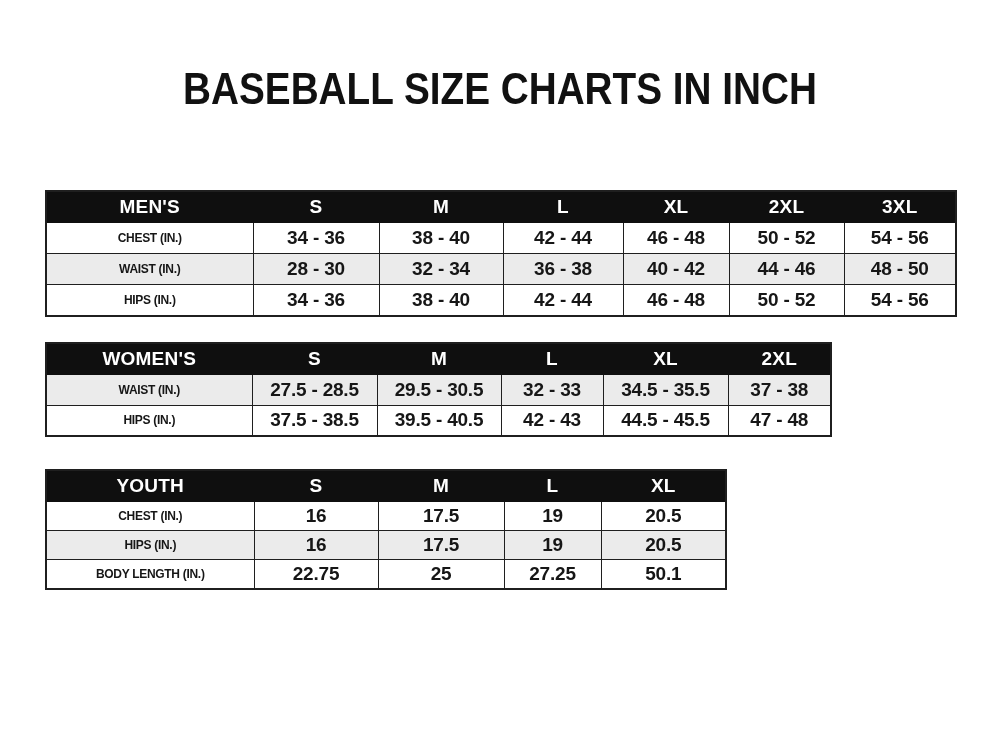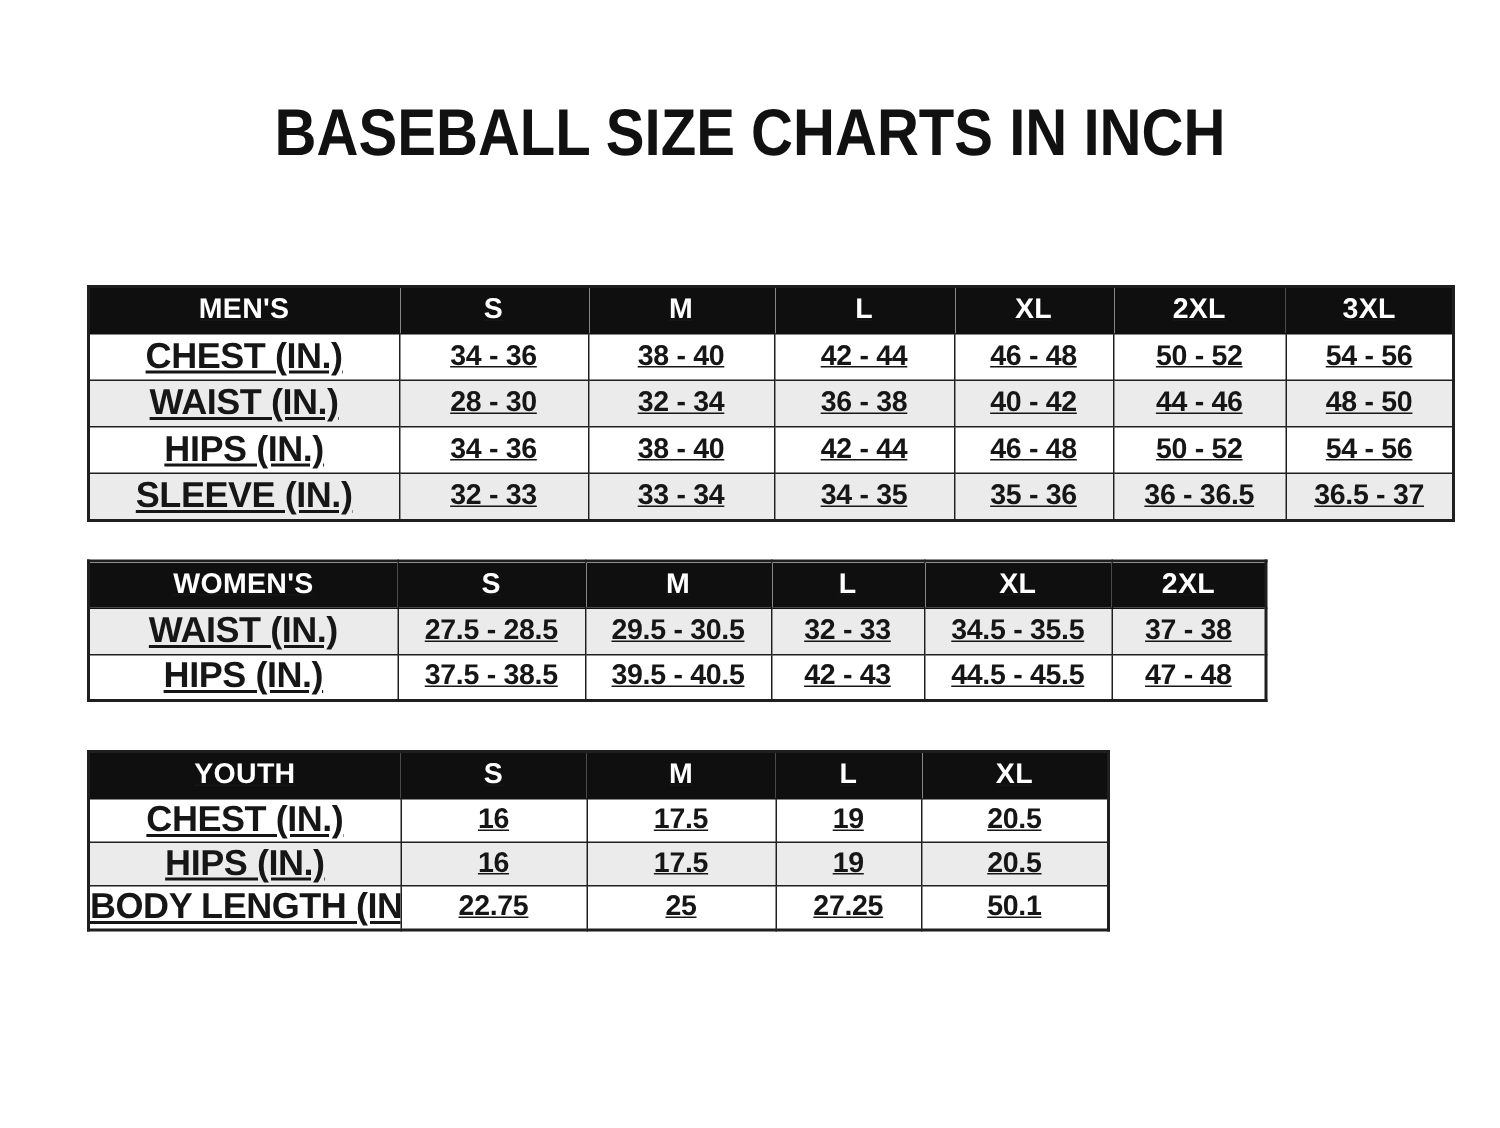--- a/index.html
+++ b/index.html
@@ -26,23 +26,22 @@
     transform: scaleX(0.88);
     transform-origin: 50% 50%;
     white-space: nowrap;
   }
   .tables-wrap {
     margin-top: 76px;
   }
   table.size-table {
     border-collapse: collapse;
     table-layout: fixed;
-    margin-left: 58px;
+    margin-left: 45px;
     border: 2px solid var(--border, #1f1f1f);
-    text-decoration: underline;
   }
   table.t-mens   { width: 910px; }
   table.t-womens { width: 785px; margin-top: 25px; }
   table.t-youth  { width: 680px; margin-top: 32px; border-radius: 26px; }
 
   .size-table th, .size-table td {
     border: 1px solid var(--border, #1f1f1f);
     padding: 0;
     text-align: center;
     vertical-align: middle;
@@ -56,21 +55,21 @@
     border-color: var(--header-bg, #0f0f0f);
     height: 30px;
     font-size: 19px;
     letter-spacing: 0.2px;
   }
   .t-mens tbody tr   { height: 31px; }
   .t-womens tbody tr { height: 31px; }
   .t-youth tbody tr  { height: 29px; }
 
   .size-table tbody th {
-    font-size: 24px;
+    font-size: 12px;
     letter-spacing: -0.3px;
     background: transparent;
   }
   .size-table tbody td {
     font-size: 19px;
     letter-spacing: -0.2px;
   }
   .size-table tbody tr       { background: var(--row-bg, #ffffff); }
   .size-table tbody tr.alt   { background: var(--row-alt-bg, #ebebeb); }
 </style>
@@ -123,29 +122,20 @@
           </tr>
           <tr>
             <th>HIPS (IN.)</th>
             <td>34 - 36</td>
             <td>38 - 40</td>
             <td>42 - 44</td>
             <td>46 - 48</td>
             <td>50 - 52</td>
             <td>54 - 56</td>
           </tr>
-          <tr class="alt">
-            <th>SLEEVE (IN.)</th>
-            <td>32 - 33</td>
-            <td>33 - 34</td>
-            <td>34 - 35</td>
-            <td>35 - 36</td>
-            <td>36 - 36.5</td>
-            <td>36.5 - 37</td>
-          </tr>
         </tbody>
       </table>
 
     <table class="size-table t-womens">
         <colgroup>
           <col style="width: 206px;">
           <col style="width: 125px;">
           <col style="width: 124px;">
           <col style="width: 102px;">
           <col style="width: 125px;">

